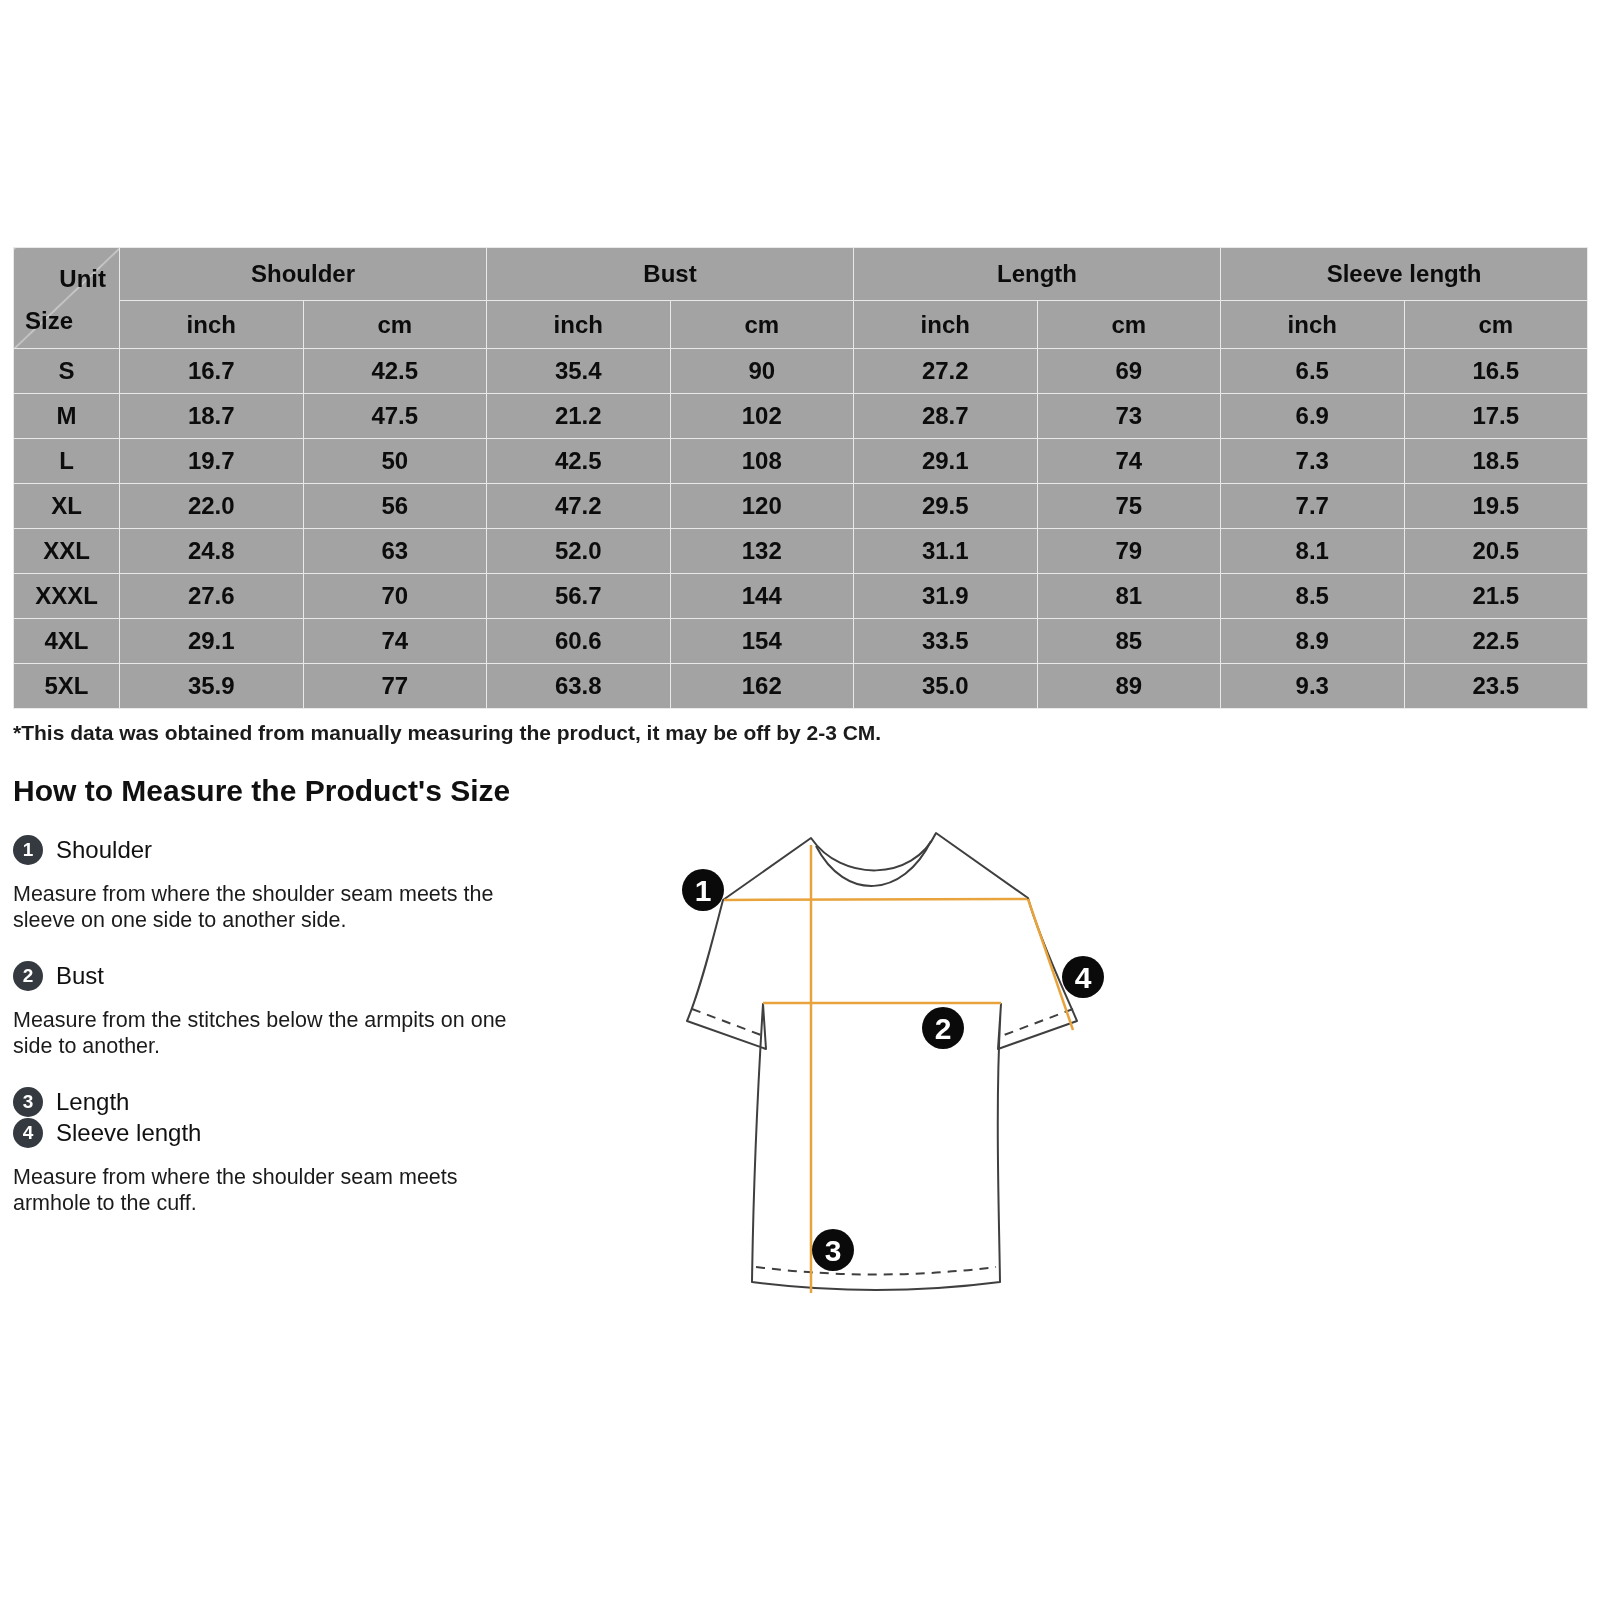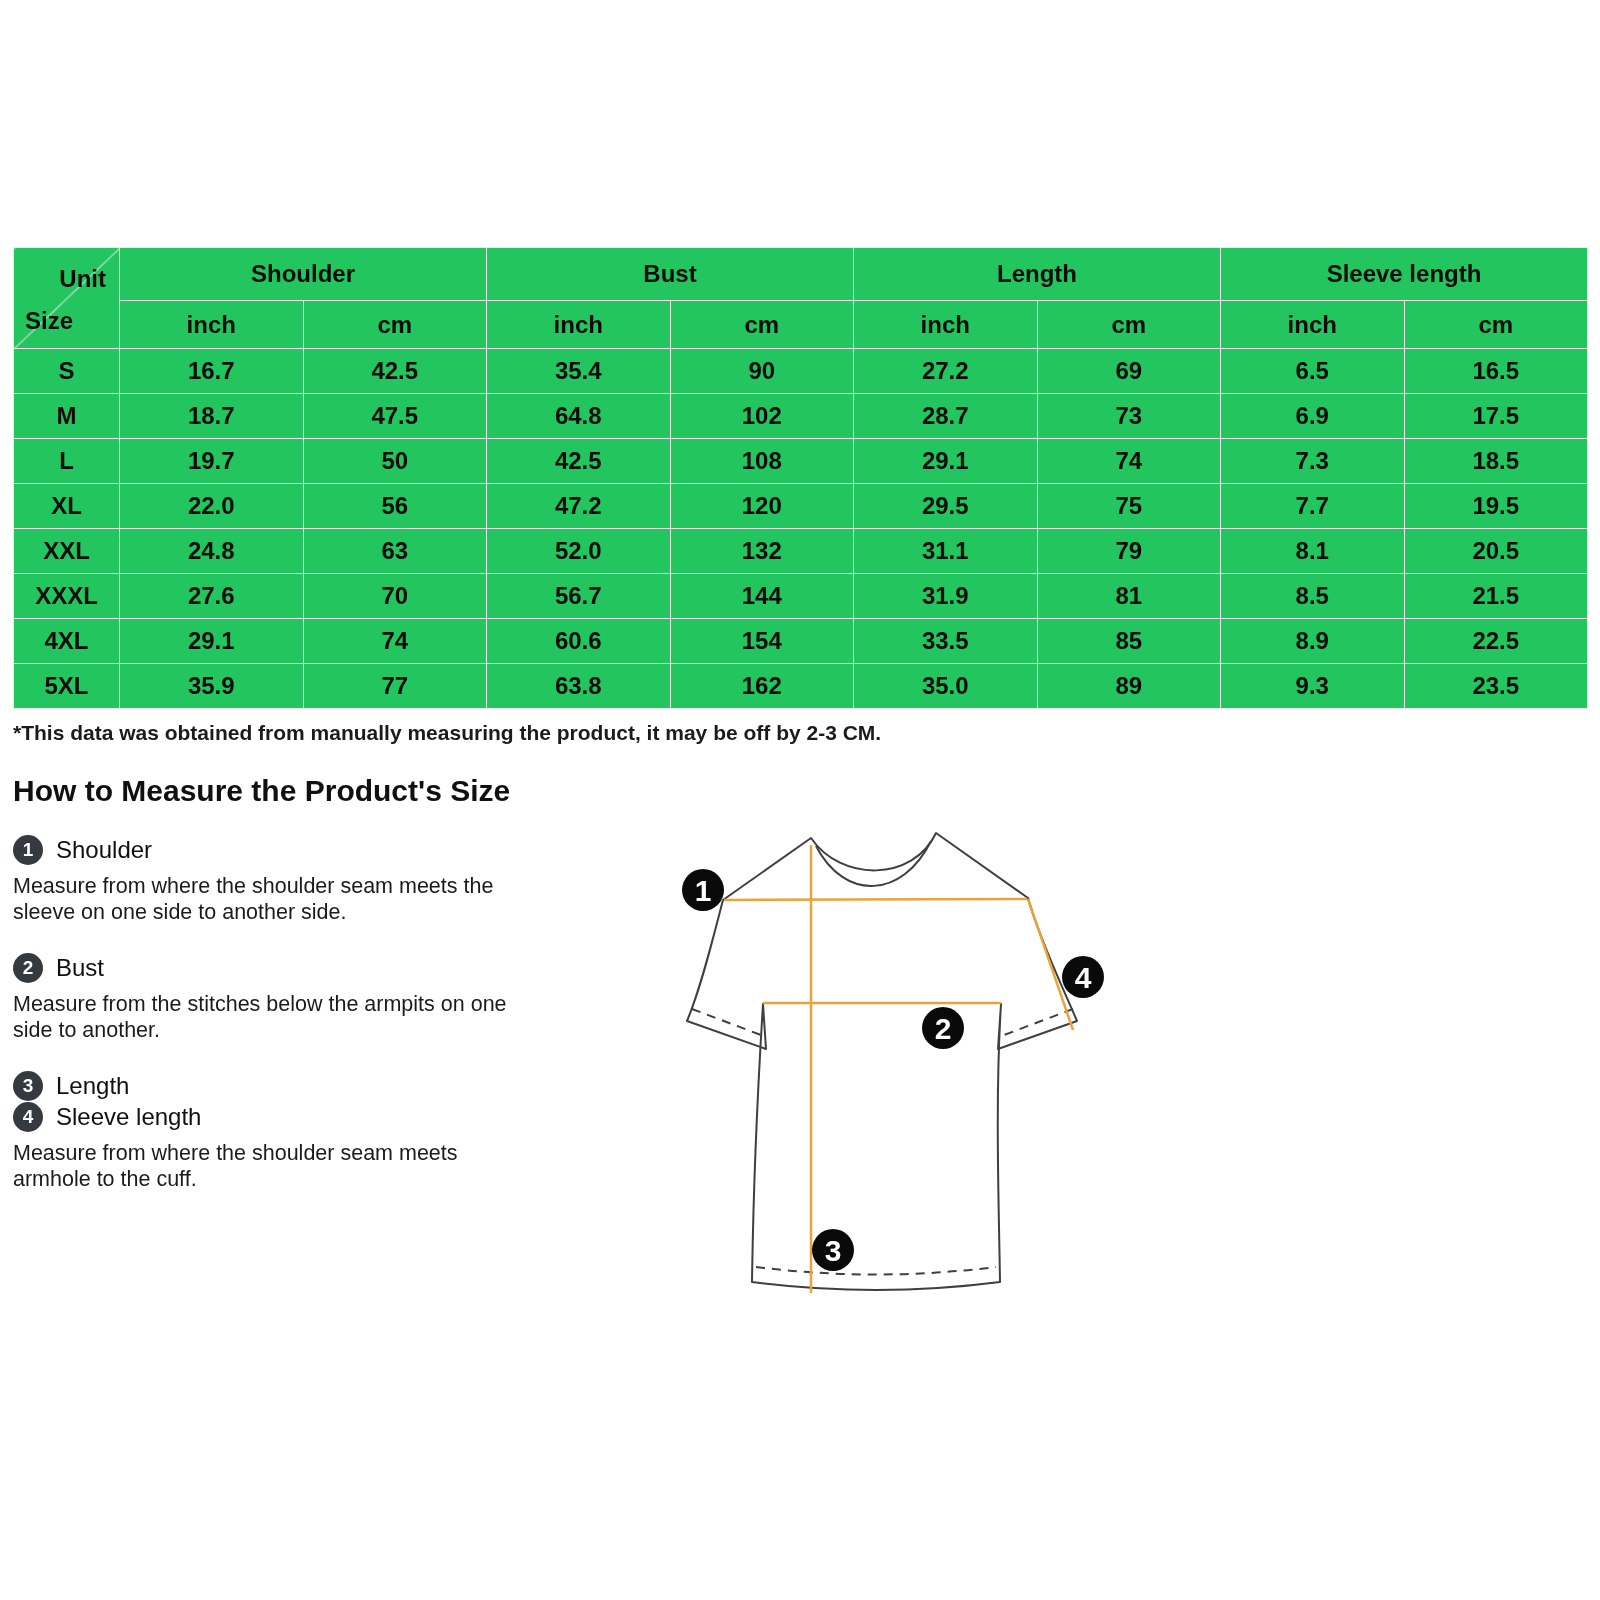--- a/index.html
+++ b/index.html
@@ -4,21 +4,21 @@
 <style>
   html,body{margin:0;padding:0;}
   body{
     width:1600px;height:1600px;position:relative;background:#ffffff;
     font-family:"Liberation Sans",sans-serif;color:#111;overflow:hidden;
   }
 
   
   table.size-table{
     position:absolute;left:13px;top:247px;width:1575px;
-    border-collapse:collapse;table-layout:fixed;background:#22c55e;
+    border-collapse:collapse;table-layout:fixed;background:#a3a3a3;
   }
   .size-table col.c0{width:106px;}
   .size-table th,.size-table td{
     border:1px solid #e9e9e9;text-align:center;vertical-align:middle;
     font-weight:bold;font-size:24px;color:#0c0c0c;padding:0;
   }
   .size-table tr.hrow1 th{height:52px;}
   .size-table tr.hrow2 th{height:47px;}
   .size-table tr.drow td{height:44px;}
   th.corner{position:relative;padding:0;
@@ -34,21 +34,21 @@
   
   .guide{position:absolute;left:13px;top:774px;width:518px;}
   .guide h2{margin:0 0 26px 0;font-size:30px;font-weight:700;color:#101010;}
   .item-header{display:flex;align-items:center;gap:13px;height:31px;}
   .num-badge{
     width:30px;height:30px;border-radius:50%;background:#343a40;color:#fff;
     font-size:19px;font-weight:bold;display:flex;align-items:center;justify-content:center;
     flex:0 0 30px;
   }
   .item-label{font-size:24px;color:#101010;}
-  .item-desc{font-size:21.5px;line-height:26px;margin:8px 0 27px 0;color:#1b1b1b;}
+  .item-desc{font-size:21.5px;line-height:26px;margin:16px 0 27px 0;color:#1b1b1b;}
 
   
   .diagram{position:absolute;left:645px;top:790px;width:525px;height:525px;}
   .outline{fill:#ffffff;stroke:#3f3f3f;stroke-width:2;stroke-linejoin:round;}
   .seam{fill:none;stroke:#3f3f3f;stroke-width:2;stroke-dasharray:9 7;}
   .collar{fill:none;stroke:#3f3f3f;stroke-width:2;}
   .mline{fill:none;stroke:#e9a33c;stroke-width:2.5;}
   .marker{fill:#0a0a0a;}
   .marker-num{fill:#ffffff;font-size:30px;font-weight:bold;text-anchor:middle;
     font-family:"Liberation Sans",sans-serif;}
@@ -91,21 +91,21 @@
     <td>90</td>
     <td>27.2</td>
     <td>69</td>
     <td>6.5</td>
     <td>16.5</td>
   </tr>
   <tr class="drow">
     <td>M</td>
     <td>18.7</td>
     <td>47.5</td>
-    <td>64.8</td>
+    <td>21.2</td>
     <td>102</td>
     <td>28.7</td>
     <td>73</td>
     <td>6.9</td>
     <td>17.5</td>
   </tr>
   <tr class="drow">
     <td>L</td>
     <td>19.7</td>
     <td>50</td>

